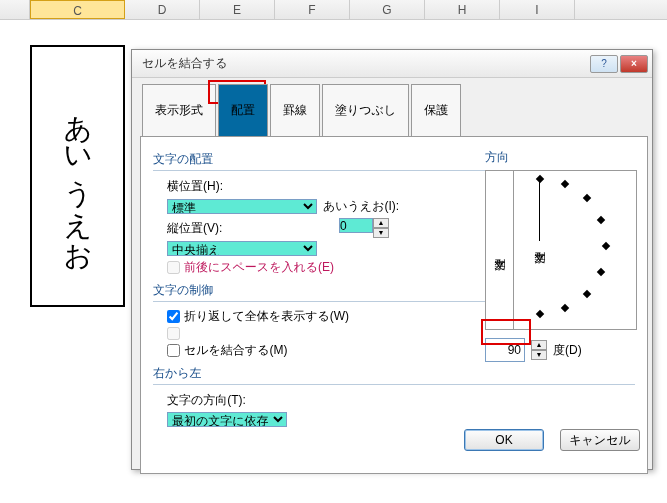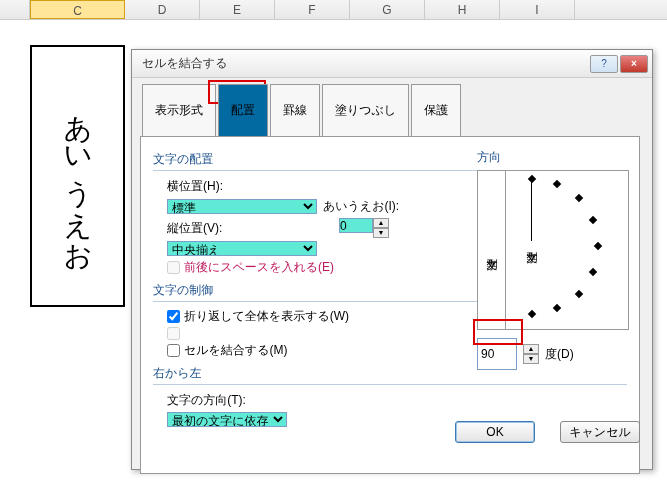--- a/index.html
+++ b/index.html
@@ -12,41 +12,41 @@
 .dialog{position:absolute;left:131px;top:49px;width:522px;height:421px;background:#f0f0f0;border:1px solid #8a8a8a;box-shadow:2px 2px 6px rgba(0,0,0,.3)}
 .titlebar{height:28px;background:linear-gradient(#fdfdfd,#e9e9e9);border-bottom:1px solid #ccc;display:flex;align-items:center;padding:0 4px}
 .titlebar .t{flex:1;padding-left:6px;color:#333}
 .tbtn{width:28px;height:18px;margin-left:2px;border:1px solid #999;border-radius:2px;text-align:center;line-height:16px;font-size:10px}
 .help{background:linear-gradient(#eaf3fb,#cfe2f3);color:#2b5797}
 .close{background:linear-gradient(#e98282,#c0392b);color:#fff;font-weight:bold}
 .tabs{display:flex;padding:6px 8px 0 10px;gap:0}
 .tab{padding:17px 12px;border:1px solid #999;border-bottom:none;background:#f7f7f7;cursor:pointer;margin-right:2px}
 .tab.active{background:#0369a1;position:relative;z-index:2}
 .hilite{position:absolute;border:2px solid #d00;pointer-events:none}
-.panel{margin:0 12px 8px 8px;background:#fff;border:1px solid #999;height:338px;padding:10px 12px;position:relative}
+.panel{margin:0 4px 8px 8px;background:#fff;border:1px solid #999;height:338px;padding:10px 12px;position:relative}
 .grp-lbl{color:#1a4f8b;margin:4px 0 2px 0}
 .grp{border-top:1px solid #bcd;margin-bottom:6px;padding-top:4px}
 .row{display:flex;align-items:center;margin:3px 0 3px 14px;gap:6px}
 .lbl{min-width:70px}
 select,input[type=text]{border:1px solid #7a9ec6;background:#5eead4;height:15px;padding:0 0}
 select{width:150px}
 .spin{width:50px;display:flex}
 .spin input{width:34px;text-align:left}
 .spin .btns{width:16px;display:flex;flex-direction:column}
 .spin .b{height:10px;border:1px solid #999;background:#eee;font-size:7px;text-align:center;line-height:8px}
 .cb{display:flex;align-items:center;gap:4px;margin:2px 0 2px 14px}
 .cb input{width:13px;height:13px}
 .orient{position:absolute;right:10px;top:8px;width:152px}
 .orient-box{border:1px solid #999;height:160px;margin-top:4px;display:flex;background:#fff}
 .vcol{width:28px;border-right:1px solid #999;display:flex;align-items:center;justify-content:center;writing-mode:vertical-rl;font-size:11px}
 .dial{flex:1;position:relative}
 .dot{position:absolute;width:6px;height:6px;background:#000;transform:rotate(45deg)}
 .orient-deg{display:flex;align-items:center;gap:6px;margin-top:8px}
-.deg-in{width:40px;border:1px solid #7a9ec6;padding:0 3px;height:32px}
-.btnrow{position:absolute;right:12px;bottom:26px;display:flex;gap:25px}
+.deg-in{width:40px;border:1px solid #7a9ec6;text-align:right;padding:0 3px;height:24px}
+.btnrow{position:absolute;right:12px;bottom:18px;display:flex;gap:16px}
 .btn{min-width:80px;height:22px;border:1px solid #888;background:linear-gradient(#fdfdfd,#e3e3e3);border-radius:3px;cursor:pointer}
 .btn.def{border:1px solid #3b78b4;box-shadow:0 0 0 1px #9cc3e8 inset}
 </style>
 </head>
 <body>
 
 <div class="sheet">
   <div class="colhdr">
     <div class="ch" style="width:30px"></div>
     <div class="ch sel" style="width:95px">C</div>

